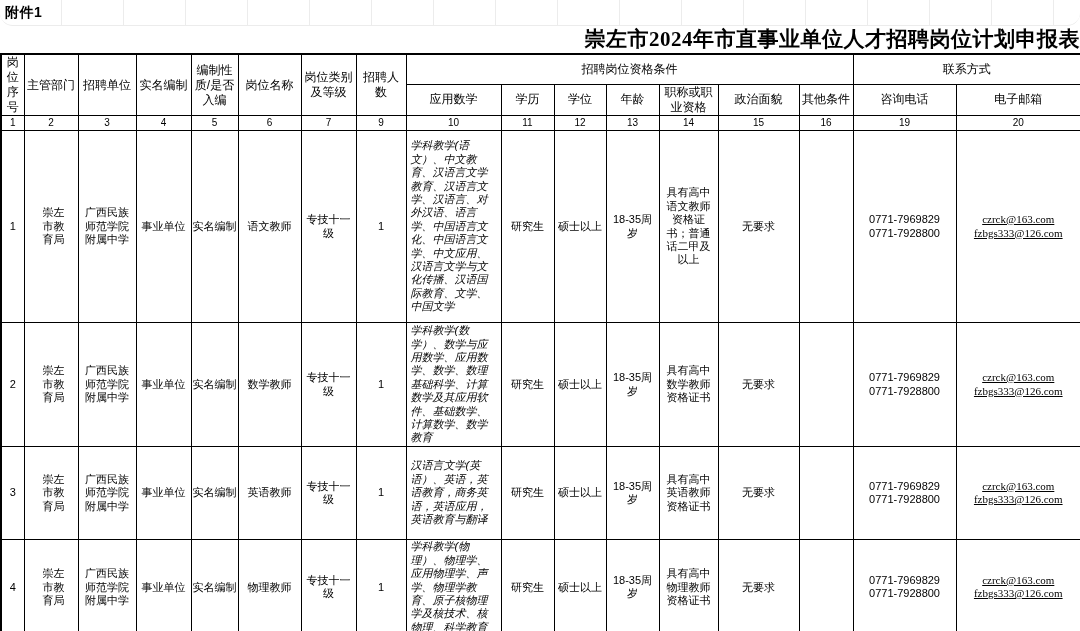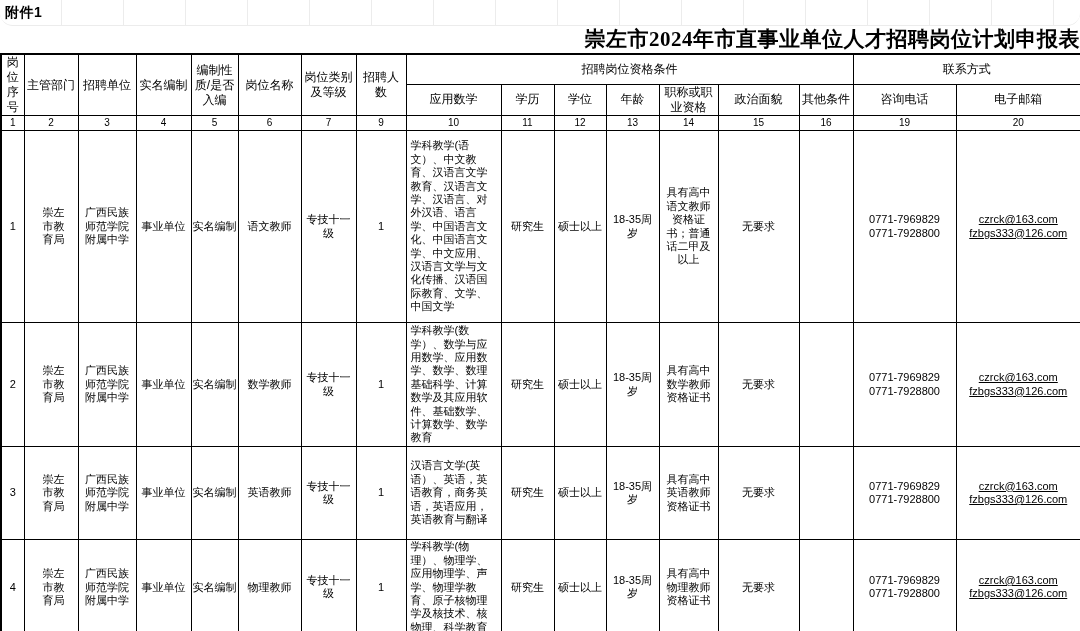--- a/index.html
+++ b/index.html
@@ -16,26 +16,26 @@
         padding:0 1px;overflow:hidden;word-break:break-all;
         font-weight:normal;font-size:11px;line-height:1.22;}
   thead th{font-size:12px;line-height:1.25;}
   .hrowA{height:30px;}
   .hrowB{height:26px;}
   .num-row td{height:14px;font-size:10px;line-height:12px;padding:0;}
   .r0{height:192px;}
   .r1{height:124px;}
   .r2{height:93px;}
   .r3{height:96px;}
-  td.majors{text-align:left;padding:0 4px;}
+  td.majors{text-align:left;padding:0 4px;font-style:italic;}
   td.pad-wide{padding:0 13px;text-align:right;}
   td.pad-mid{padding:0 6px;margin-top:40px;}
   td.pad-sm{padding:12px 5px;}
   td.mono div, .phone-line{font-family:Liberation Sans, sans-serif;font-size:11px;}
-  .email-link{font-family:Liberation Sans, sans-serif;font-size:11px;
+  .email-link{font-family:Liberation Serif, serif;font-size:11px;
               text-decoration:underline;color:#000;cursor:pointer;}
 </style>
 </head>
 <body>
 
 <div class="topstrip">
   <span class="attach">附件1</span>
 </div>
 
 <div class="title">崇左市2024年市直事业单位人才招聘岗位计划申报表</div>

